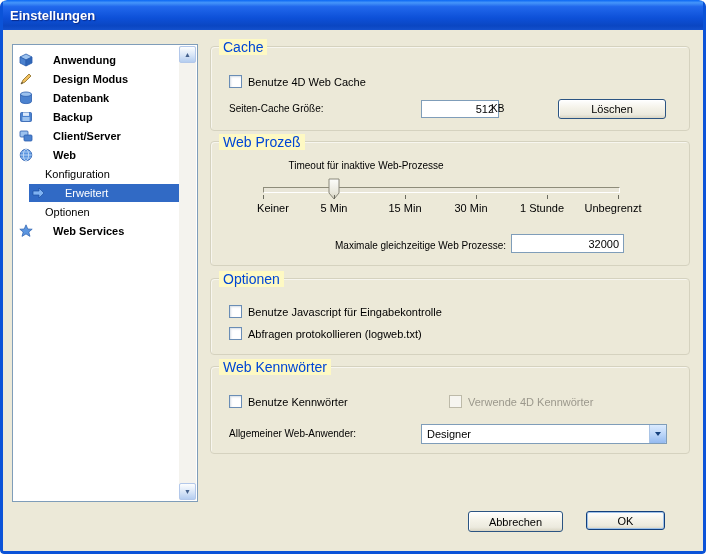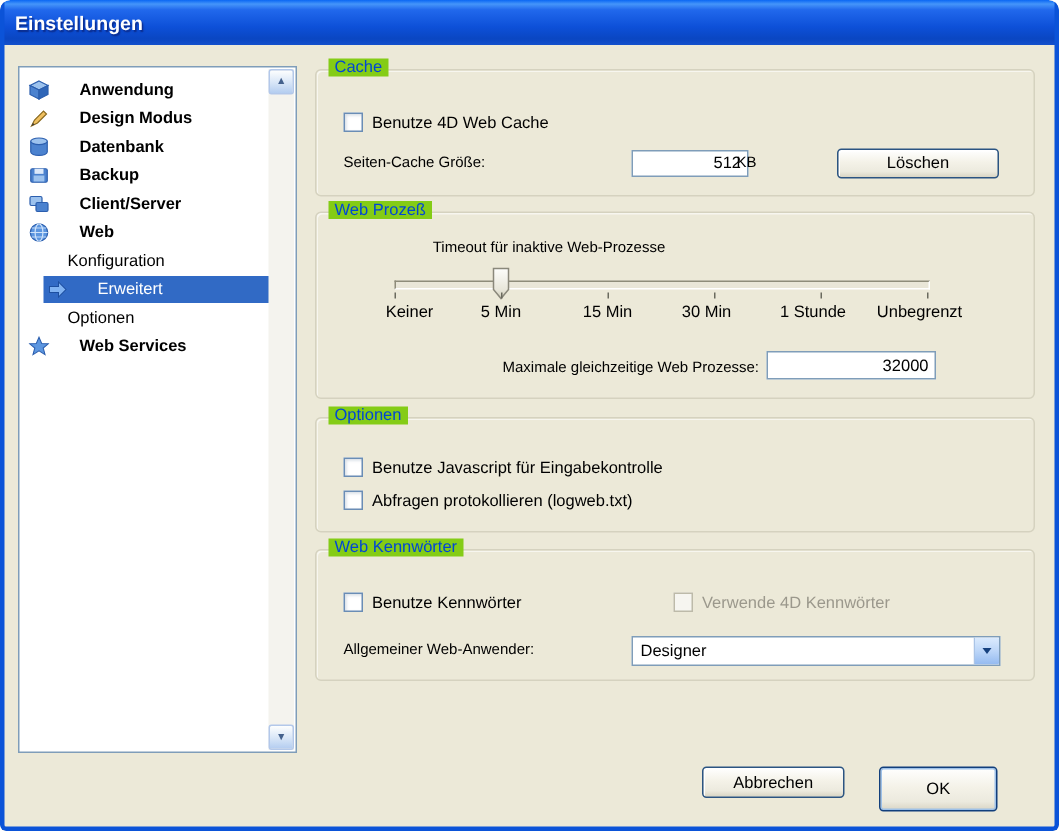--- a/index.html
+++ b/index.html
@@ -56,22 +56,22 @@
   .scroll-btn.up { top:0; }
   .scroll-btn.down { bottom:0; }
 
   
   .group {
     position:absolute; left:210px; width:480px;
     border:1px solid #d5d2bf; border-radius:4px;
     box-shadow:inset 1px 1px 0 rgba(255,255,255,.6);
   }
   .group-title {
-    position:absolute; top:-8px; left:8px; background:#84cc16;
-    padding:0 4px; color:#0046d5; font-size:11px;
+    position:absolute; top:-8px; left:8px; background:#fef9c3;
+    padding:0 4px; color:#0046d5; font-size:14px;
   }
 
   
   .cbrow { position:absolute; display:flex; align-items:center; gap:6px; cursor:default; }
   .cb {
     width:13px; height:13px; flex:none; background:#fff;
     border:1px solid #6a8db5; box-shadow:inset 1px 1px 2px rgba(90,120,150,.25);
   }
   .cbrow.disabled .cb { border-color:#bdbaa9; background:#f6f5f0; box-shadow:none; }
   .cbrow.disabled .cb-label { color:#9b988c; }
@@ -316,16 +316,16 @@
 
     <div class="combo" style="left:210px;top:57px;width:246px;height:20px;">
       <span class="combo-text">Designer</span>
       <span class="combo-btn">
         <span class="combo-arrow"></span>
       </span>
     </div>
   </div>
 
   <button class="xp-btn" style="left:468px;top:511px;width:95px;height:21px;">Abbrechen</button>
-  <button class="xp-btn default" style="left:586px;top:511px;width:79px;height:30px;">OK</button>
+  <button class="xp-btn default" style="left:586px;top:511px;width:79px;height:19px;">OK</button>
 
   <div class="frame"></div>
 </div>
 
 </body></html>

